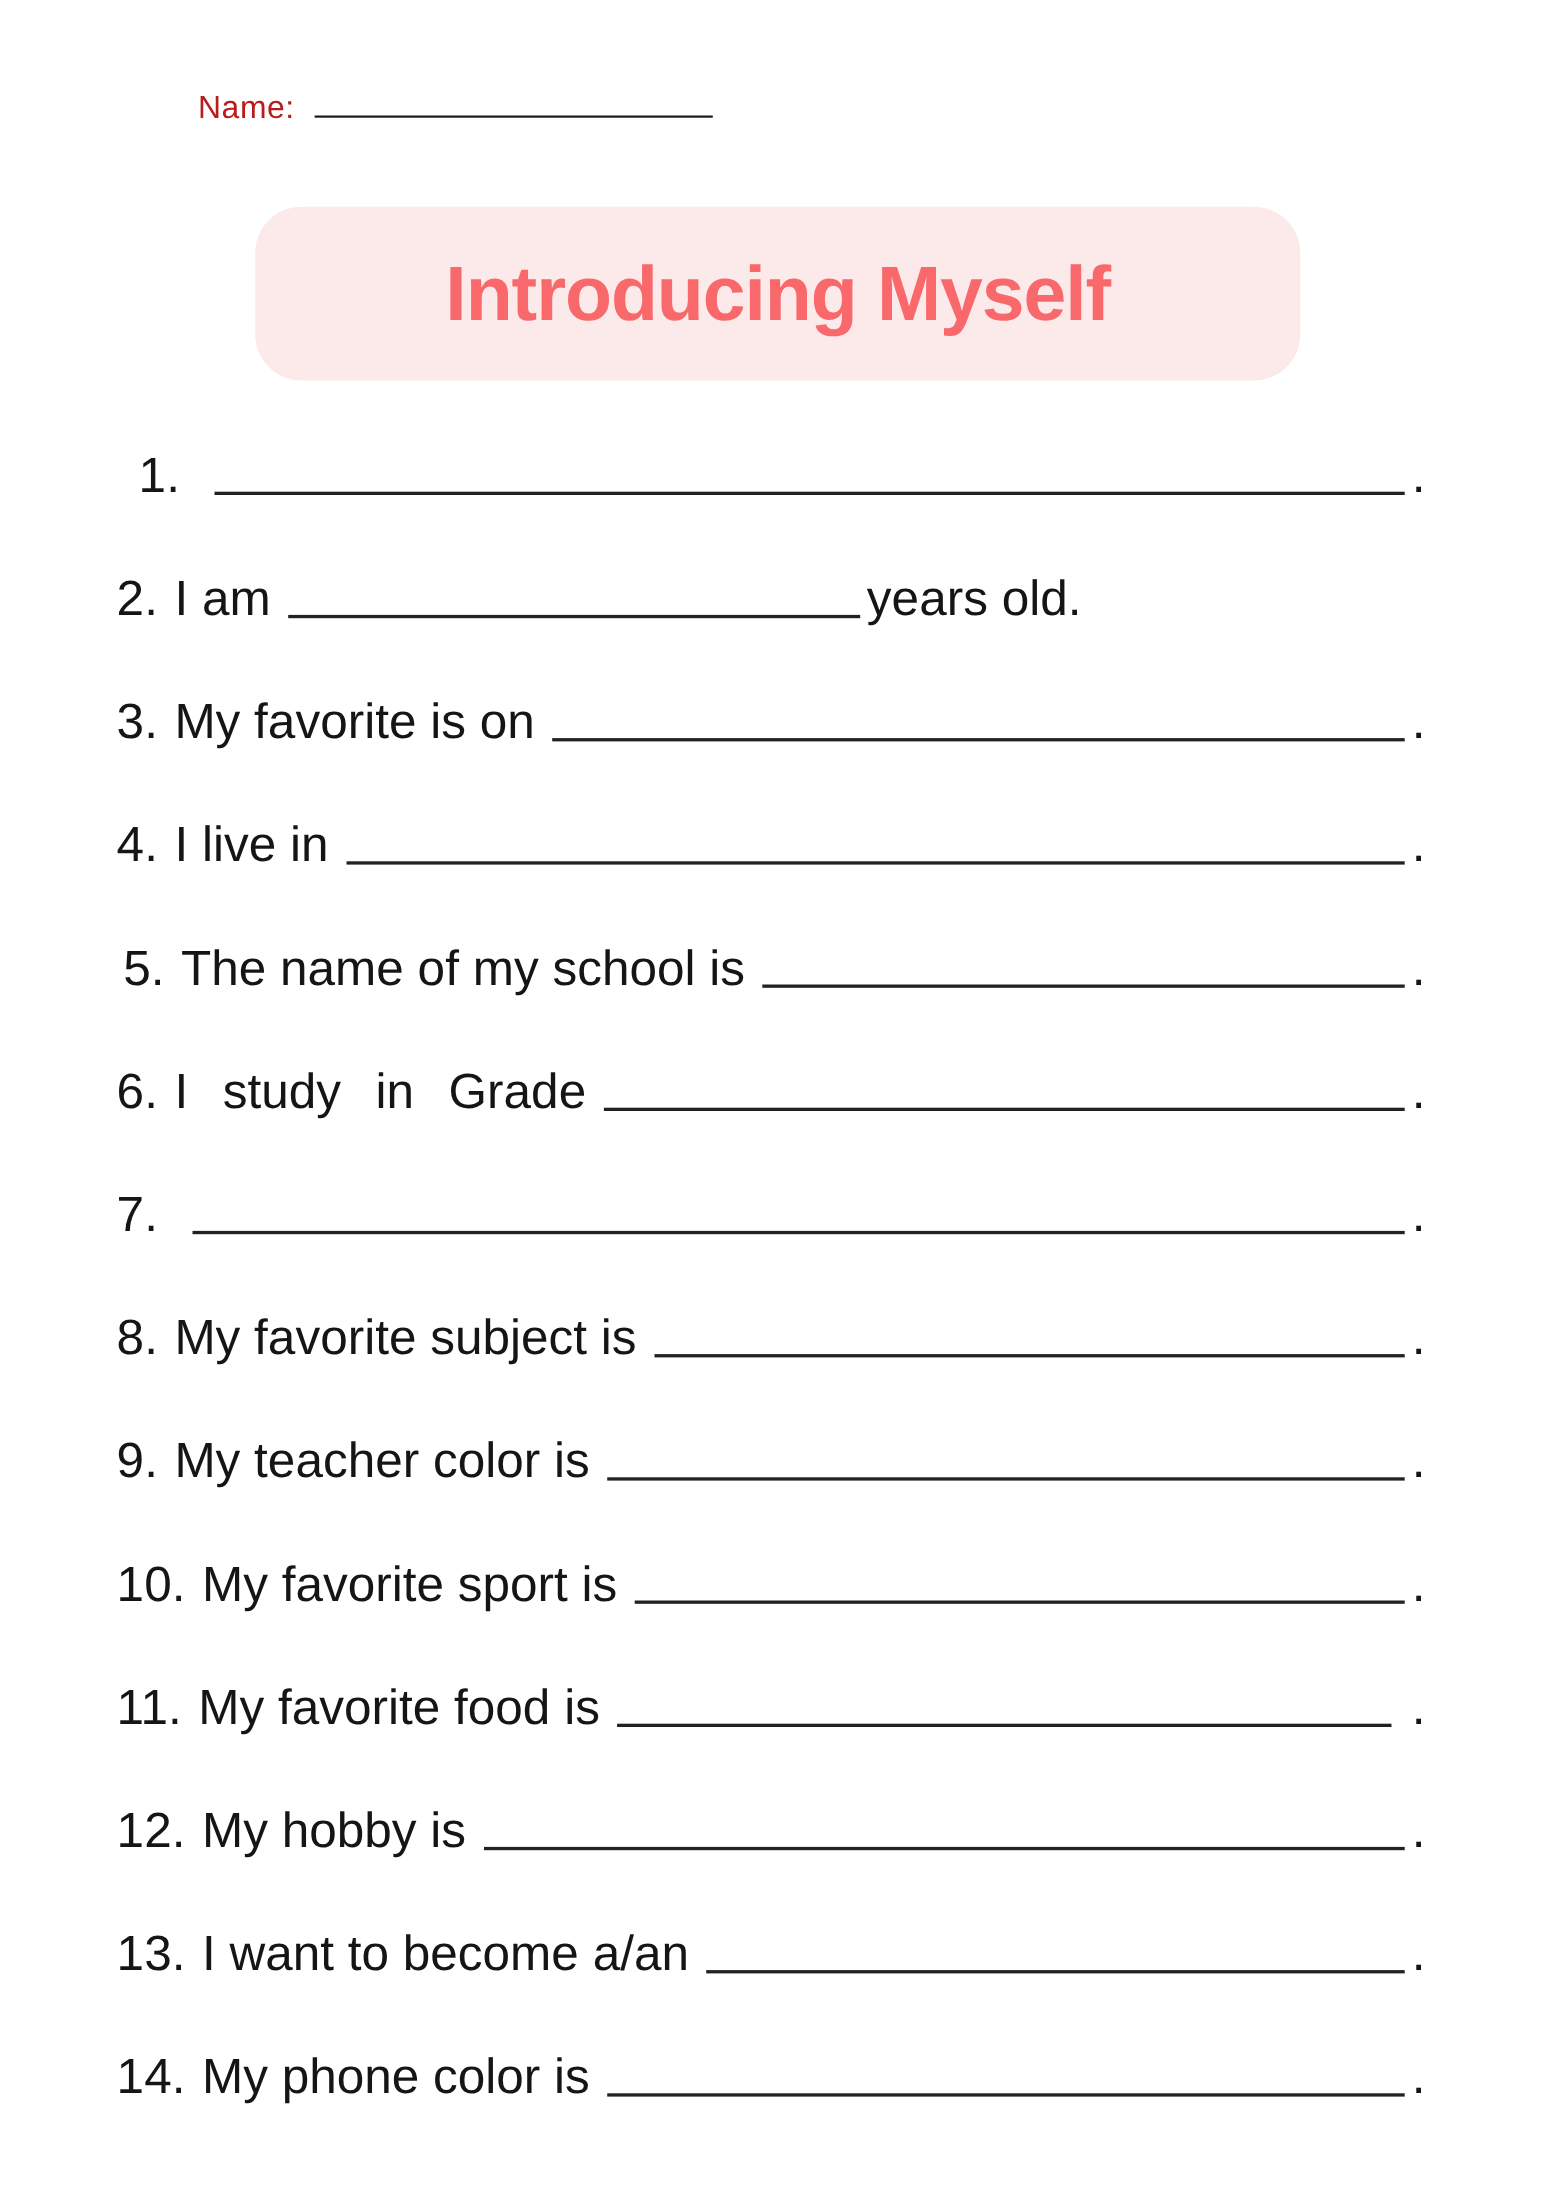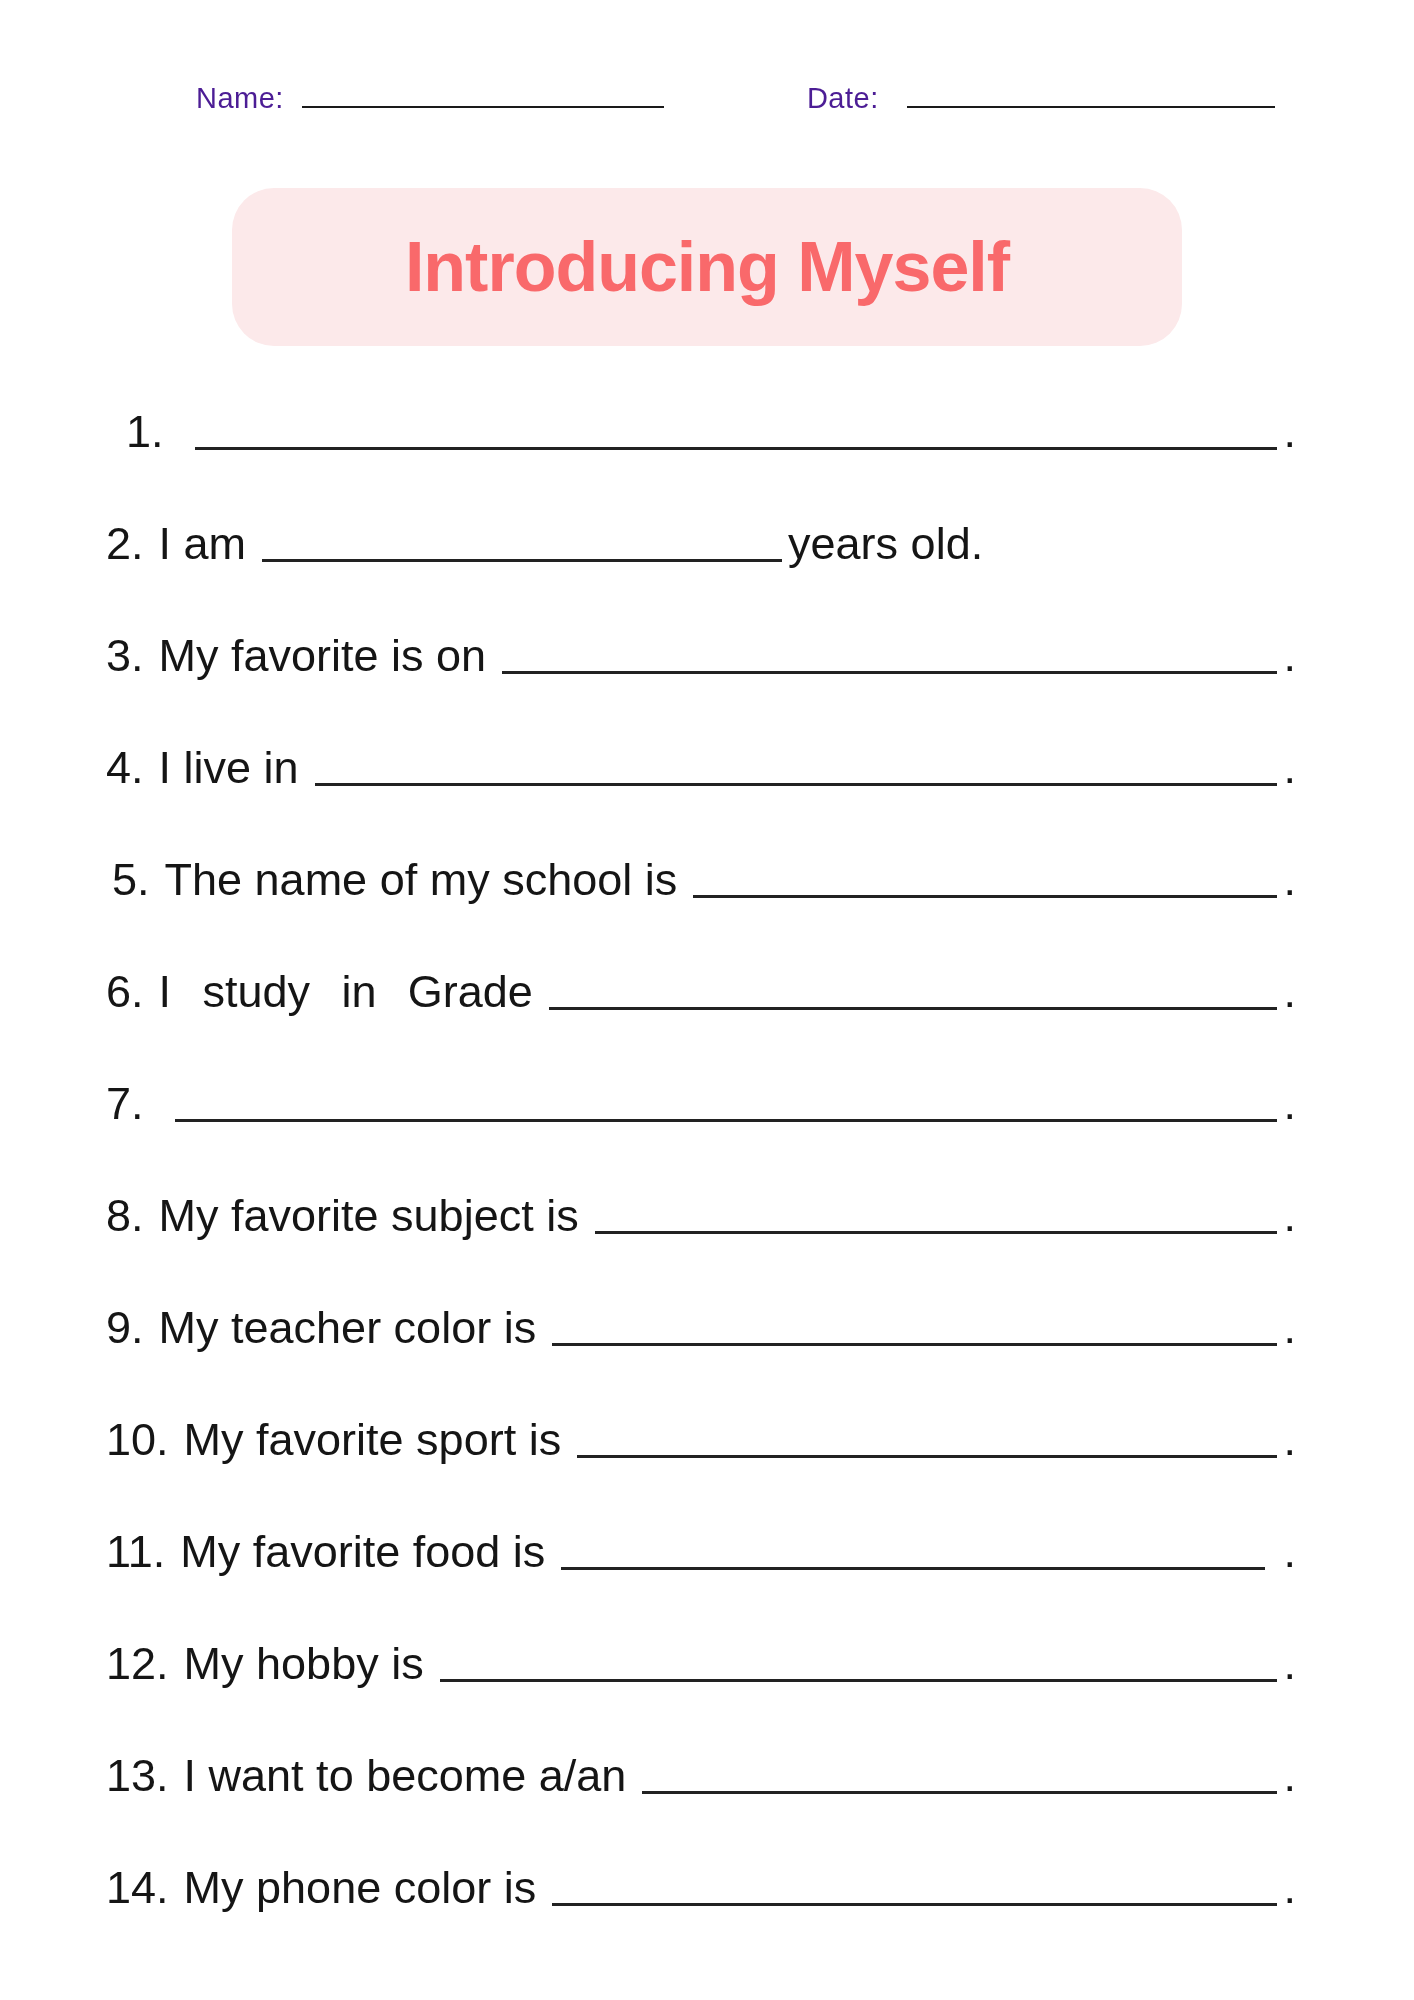--- a/index.html
+++ b/index.html
@@ -25,23 +25,22 @@
     display: flex;
     align-items: baseline;
   }
   .field {
     display: flex;
     align-items: baseline;
   }
   .field-label {
     font-size: 29px;
     letter-spacing: 0.5px;
-    color: #4c1d95;
-    white-space: nowrap;
-    margin-left: 16px;
+    color: #b91c1c;
+    white-space: nowrap;
   }
   .field-line {
     display: inline-block;
     border-bottom: 2px solid #1a1a1a;
     height: 1px;
     margin-bottom: -12px;
   }
   .name-line { width: 362px; margin-left: 18px; }
   .date-field { margin-left: 127px; }
   .date-line { width: 368px; margin-left: 28px; }
@@ -110,24 +109,20 @@
 </head>
 <body>
 
 <div class="page">
 
   <div class="header-row">
     <div class="field name-field">
       <span class="field-label">Name:</span>
       <span class="field-line name-line"></span>
     </div>
-    <div class="field date-field">
-      <span class="field-label">Date:</span>
-      <span class="field-line date-line"></span>
-    </div>
   </div>
 
   <div class="title-box" style="background: rgb(252, 233, 234);">
     <h1 style="color: rgb(249, 105, 107);">Introducing Myself</h1>
   </div>
 
   <div class="questions" id="questions">
   <div class="q-row">
     <span class="q-num">1.</span>
     <span class="q-blank"></span>

